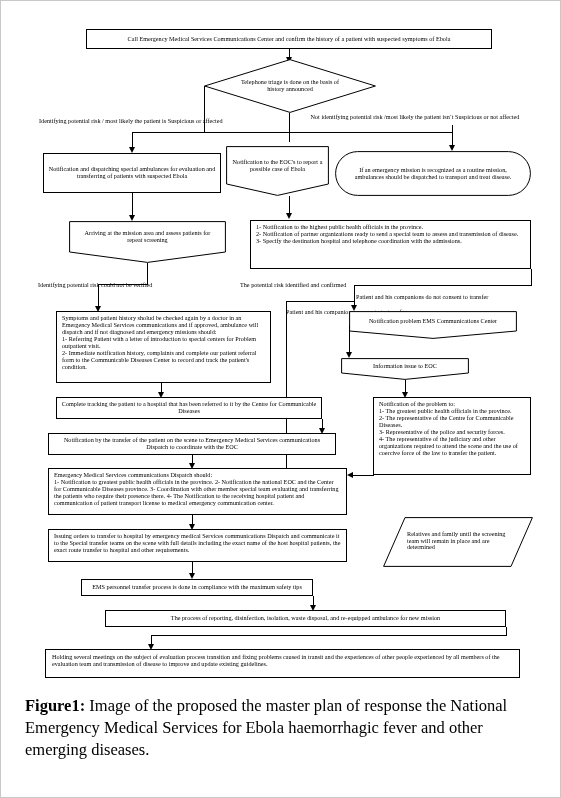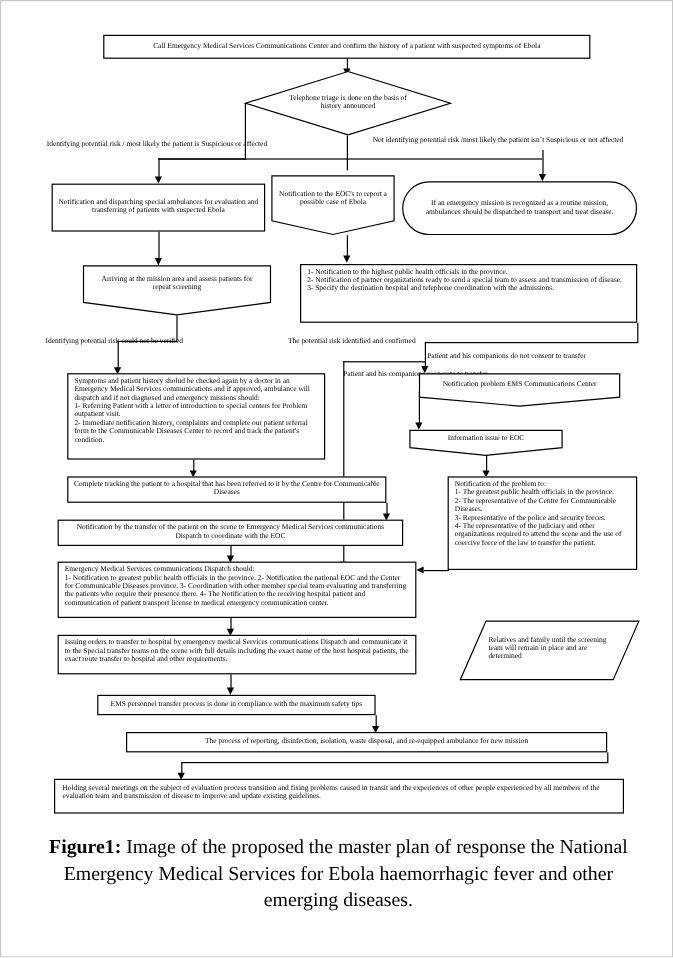--- a/index.html
+++ b/index.html
@@ -100,21 +100,21 @@
 
   
   #caption {
     position: absolute;
     left: 24px;
     top: 694px;
     width: 514px;
     font-family: "Liberation Serif", "DejaVu Serif", serif;
     font-size: 16.5px;
     line-height: 1.34;
-    text-align: center;
+    text-align: left;
   }
   #caption b { font-weight: bold; }
 </style>
 </head>
 <body>
 
 <div id="page">
 
   <div id="figure-area">
 

